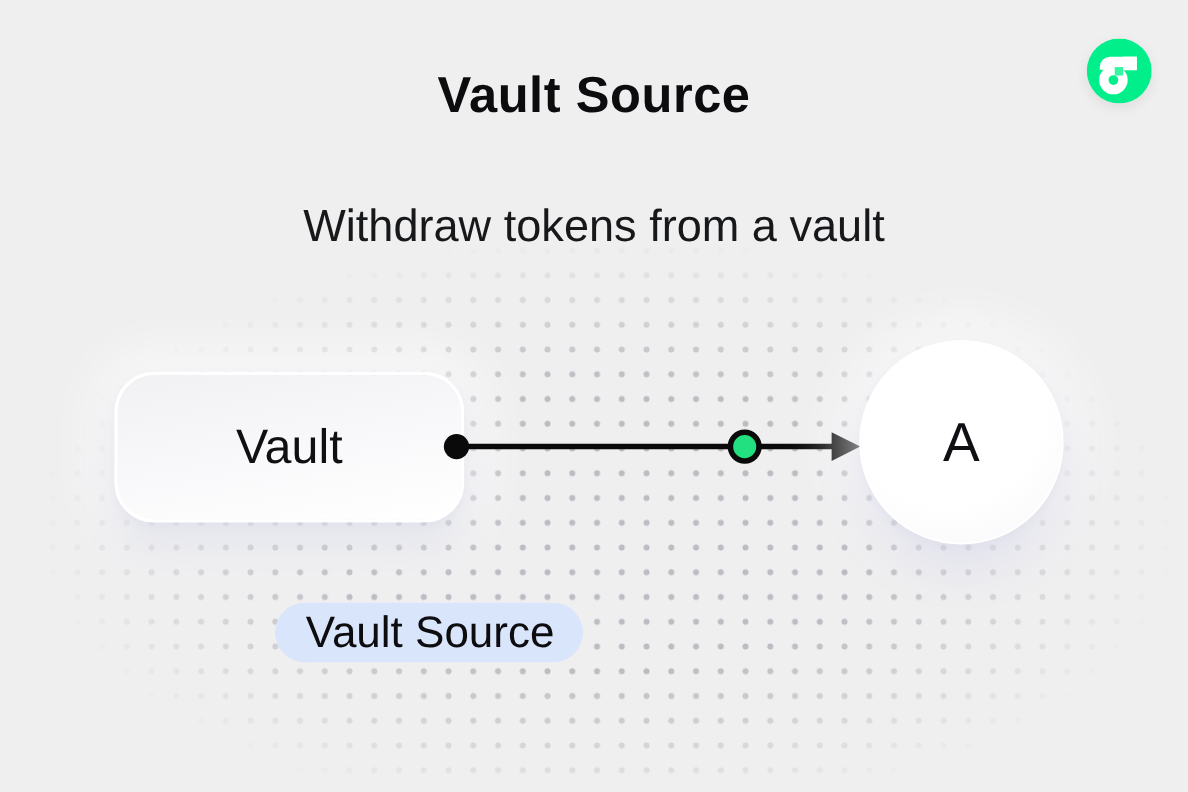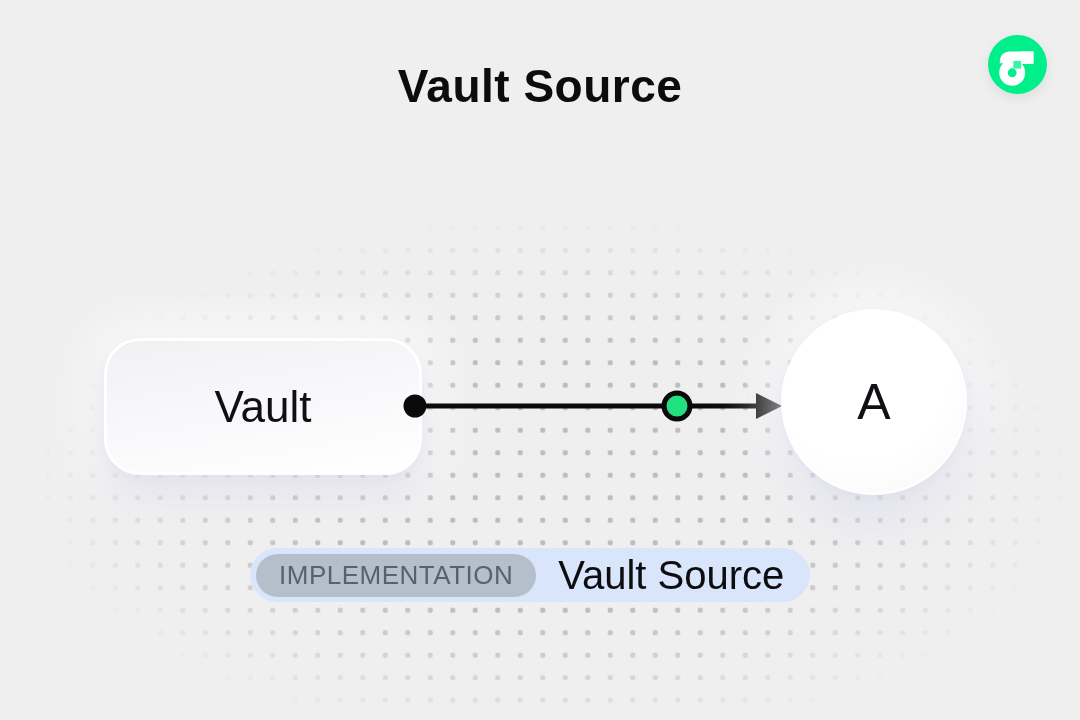--- a/index.html
+++ b/index.html
@@ -156,20 +156,21 @@
     <svg viewBox="0 0 100 100" xmlns="http://www.w3.org/2000/svg" aria-hidden="true">
       <circle cx="50" cy="50" r="50" fill="#00EF8B"></circle>
       <path d="M20 48 V44 A16 16 0 0 1 36 28 H77 V48 Z" fill="#ffffff"></path>
       <rect x="56" y="28" width="21" height="21" fill="#ffffff"></rect>
       <circle cx="41" cy="64" r="22" fill="#ffffff"></circle>
       <circle cx="41" cy="64" r="7.5" fill="#00EF8B"></circle>
       <rect x="43" y="44" width="13" height="13" fill="#35F6A1"></rect>
     </svg>
   </div>
 
+  <div class="subtitle">Withdraw tokens from a vault</div>
 
   <div class="vault-node">
     <span class="node-label">Vault</span>
   </div>
 
   <svg class="connector" viewBox="0 0 400 48" xmlns="http://www.w3.org/2000/svg" aria-hidden="true">
     <defs>
       <linearGradient id="greenFade" x1="0" y1="0" x2="1" y2="0">
         <stop offset="0" stop-color="#18c96f" stop-opacity="0"></stop>
         <stop offset="1" stop-color="#18c96f" stop-opacity="1"></stop>
@@ -180,17 +181,16 @@
     <circle cx="15" cy="24" r="11.5" fill="#0a0a0a"></circle>
     <circle cx="277" cy="24" r="13" fill="#22DF7F" stroke="#0a0a0a" stroke-width="5"></circle>
     <path d="M356 11 L382 24 L356 37 Z" fill="#0a0a0a"></path>
   </svg>
 
   <div class="account-node">
     <span class="node-label">A</span>
   </div>
 
   <div class="badge">
-    <span class="tag">IMPLEMENTATION</span>
     <span class="badge-label">Vault Source</span>
   </div>
 
 </div>
 
 </body></html>

